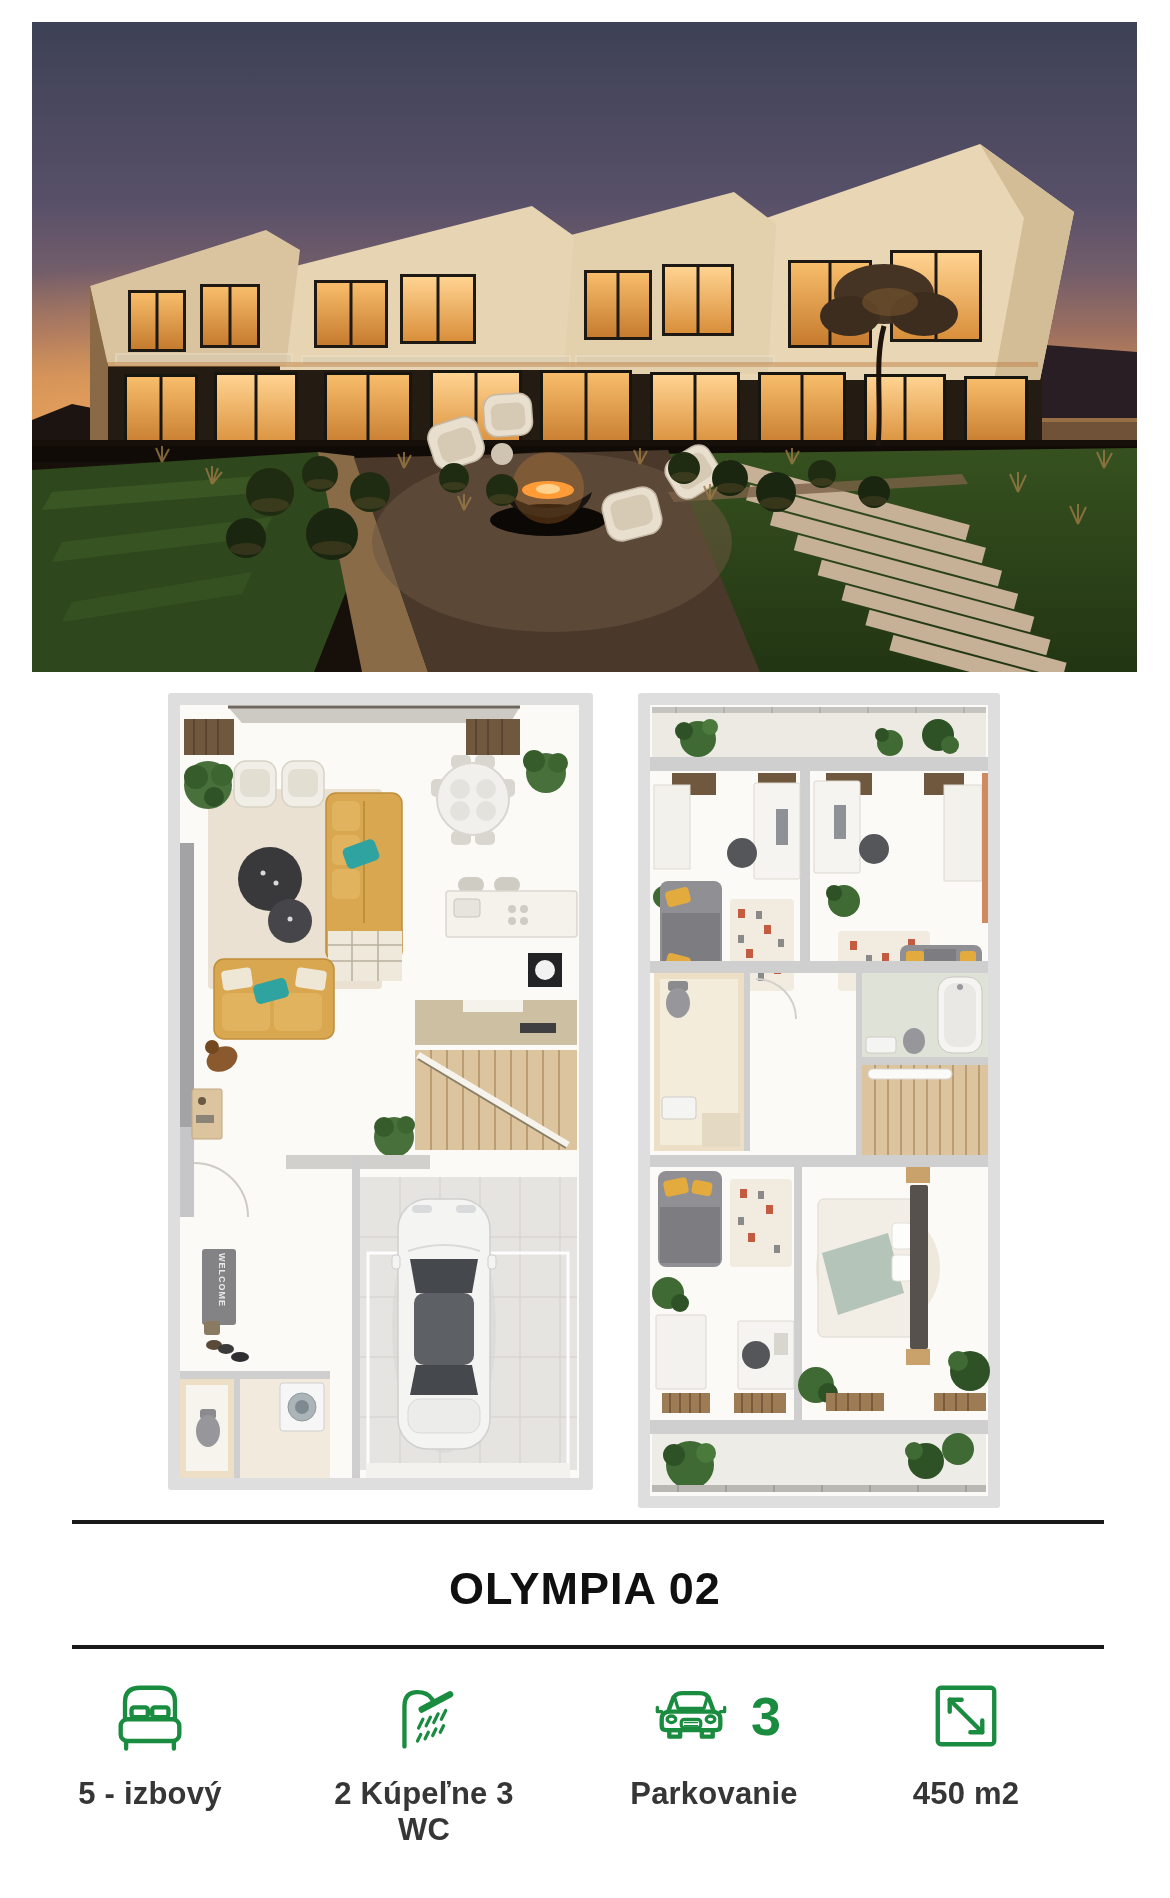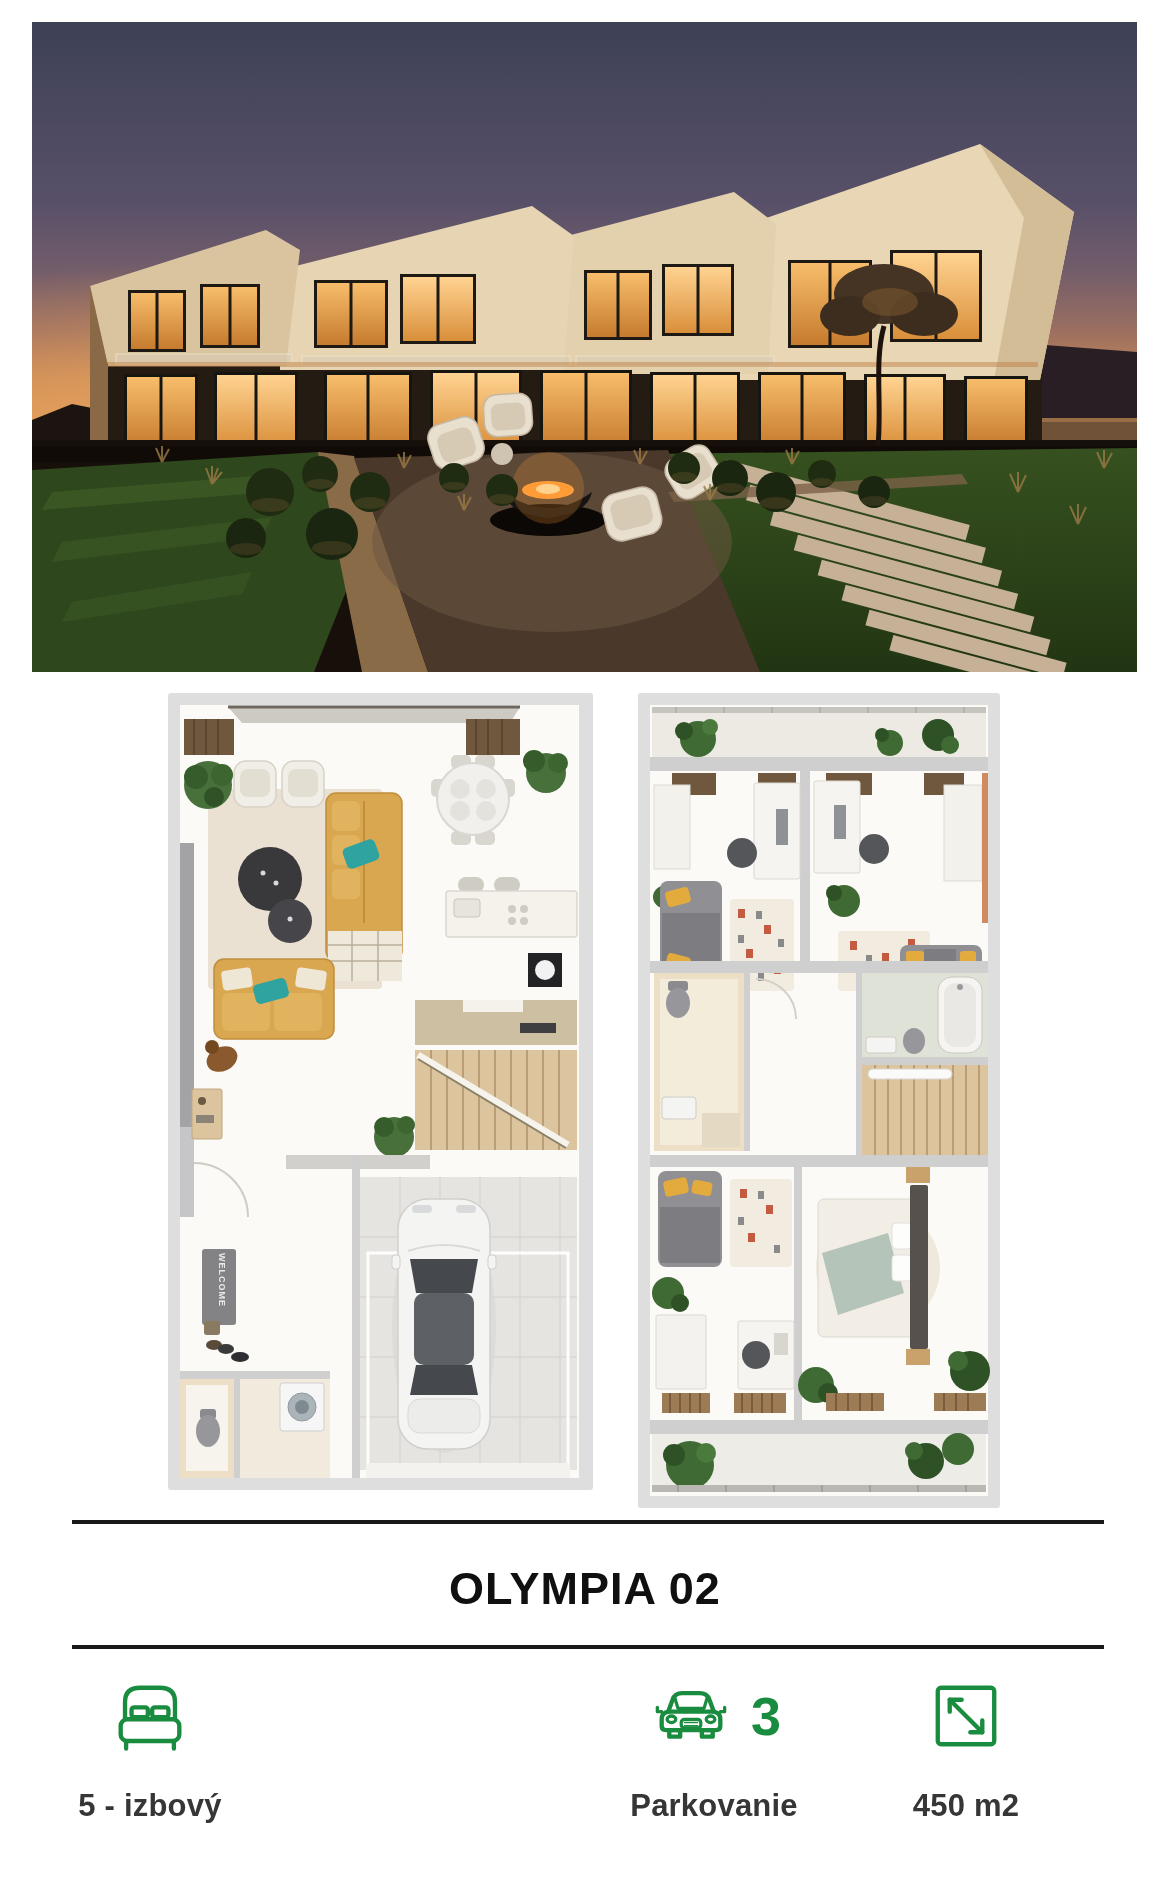--- a/index.html
+++ b/index.html
@@ -15,21 +15,21 @@
   .divider.top{top:1520px;}
   .divider.bottom{top:1645px;}
   .page-title{
     left:0;top:1549px;width:1170px;text-align:center;
     font-size:45px;font-weight:700;letter-spacing:1px;color:#101010;margin-top:14px;
   }
   .features{left:0;top:1676px;width:1170px;height:170px;}
   .feature{position:absolute;top:0;text-align:center;}
   .feature .icon-box{height:80px;display:flex;align-items:center;justify-content:center;gap:16px;}
   .feature .label{
-    margin-top:32px;font-size:31px;font-weight:700;color:#363636;letter-spacing:0.2px;
+    margin-top:20px;font-size:31px;font-weight:700;color:#363636;letter-spacing:0.2px;
   }
   .feature-bedrooms{left:40px;width:220px;}
   .feature-bathrooms{left:312px;width:224px;}
   .feature-parking{left:586px;width:256px;}
   .feature-area{left:854px;width:224px;}
   .parking-count{font-size:54px;font-weight:700;color:#1a8c3f;line-height:74px;}
   svg{display:block;}
 </style>
 </head>
 <body>
@@ -720,20 +720,39 @@
         <path d="M12,38 V22 Q12,9 26,9 H44 Q58,9 58,22 V38"></path>
         <rect x="18" y="27" width="15" height="9" rx="2.5"></rect>
         <rect x="37" y="27" width="15" height="9" rx="2.5"></rect>
         <rect x="8" y="38" width="54" height="20" rx="6"></rect>
         <path d="M13,58 V65 M57,58 V65"></path>
       </svg>
     </div>
     <div class="label">5 - izbový</div>
   </div>
 
+  <div class="feature feature-bathrooms">
+    <div class="icon-box">
+      <svg width="80" height="76" viewBox="0 0 70 70" fill="none" stroke="#1a8c3f" stroke-linecap="round" stroke-linejoin="round">
+        <path d="M17,63 V26 Q17,13 29,13 Q38,13 42,19 L45,23" stroke-width="4"></path>
+        <path d="M33,29 L59,15" stroke-width="6"></path>
+        <g stroke-width="3">
+          <path d="M34,38 L30,46"></path>
+            <path d="M41,36 L37,44"></path>
+            <path d="M48,33 L44,41"></path>
+            <path d="M55,30 L51,38"></path>
+          <path d="M32,52 L29,58"></path>
+            <path d="M39,50 L36,56"></path>
+            <path d="M46,47 L43,53"></path>
+            <path d="M53,44 L50,50"></path>
+        </g>
+      </svg>
+    </div>
+    <div class="label">2 Kúpeľne 3 WC</div>
+  </div>
 
   <div class="feature feature-parking">
     <div class="icon-box">
       <svg width="88" height="76" viewBox="0 0 70 70" fill="none" stroke="#1a8c3f" stroke-width="4" stroke-linecap="round" stroke-linejoin="round">
         <path d="M14,31 L18,20 Q20,14 27,14 H43 Q50,14 52,20 L56,31"></path>
         <path d="M14,31 Q8,32 8,38 V44 Q8,48 12,48 H58 Q62,48 62,44 V38 Q62,32 56,31 Z"></path>
         <path d="M20,18 L23,28 H47 L50,18" stroke-width="3"></path>
         <rect x="15" y="48" width="10" height="6"></rect>
         <rect x="45" y="48" width="10" height="6"></rect>
         <ellipse cx="17" cy="38" rx="4" ry="3" stroke-width="3"></ellipse>

